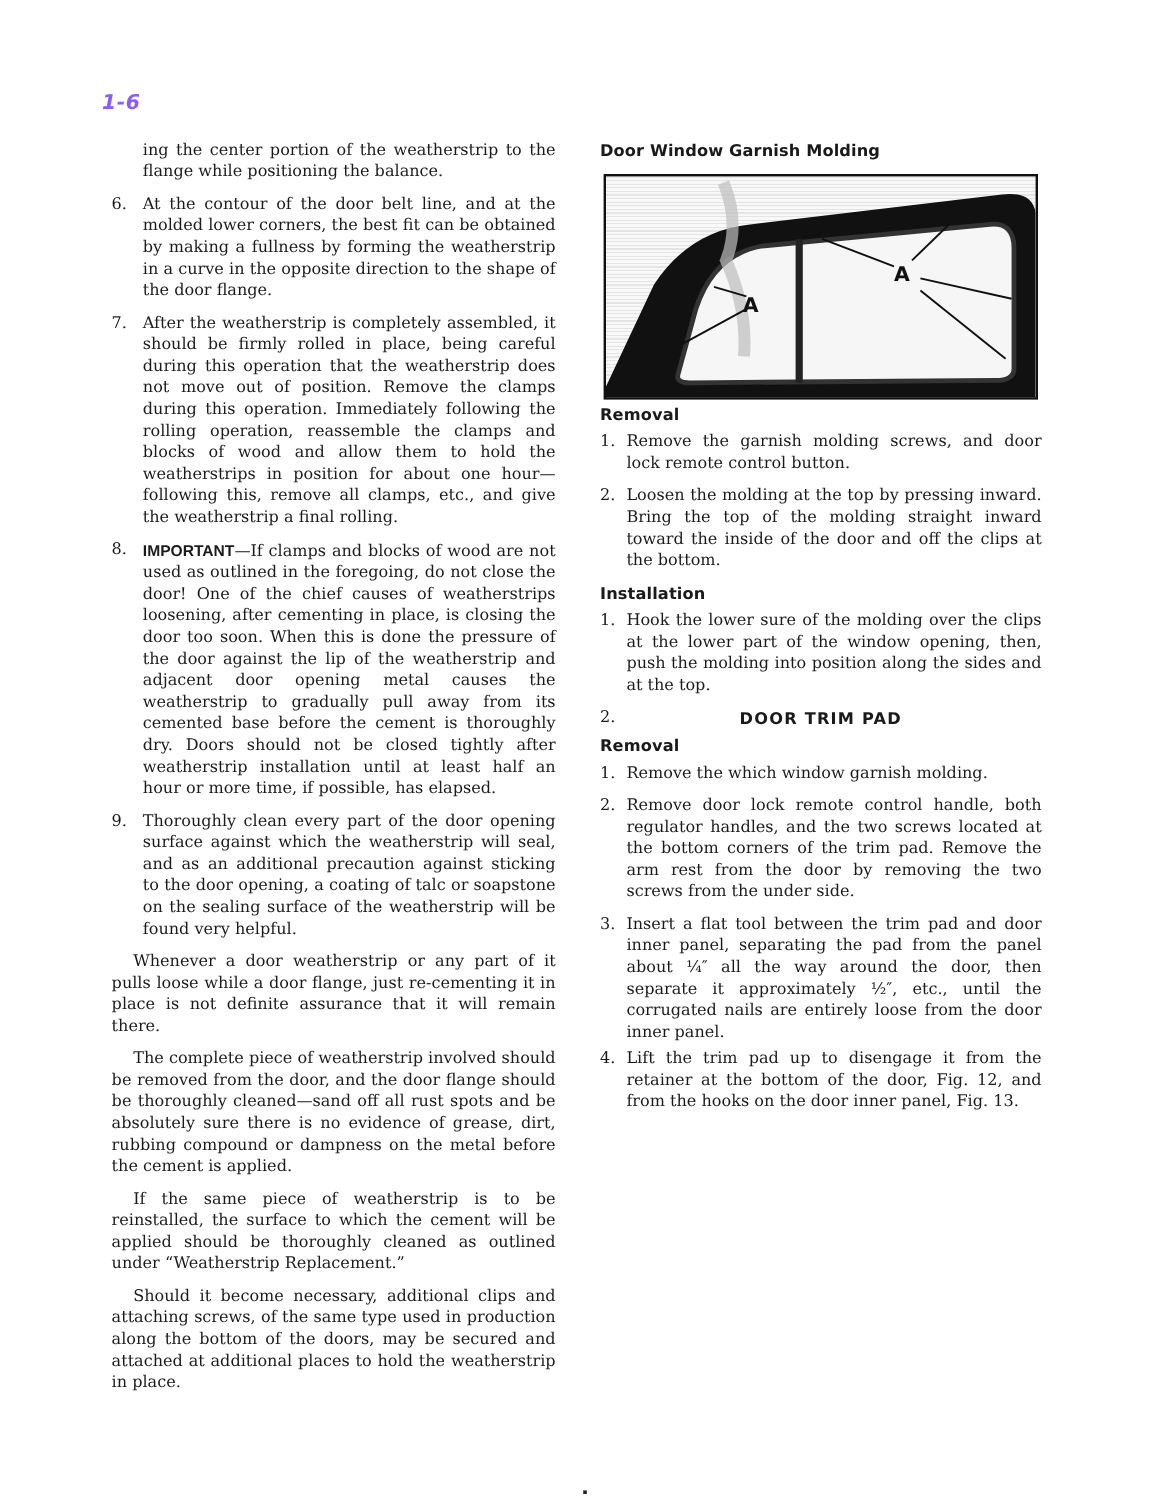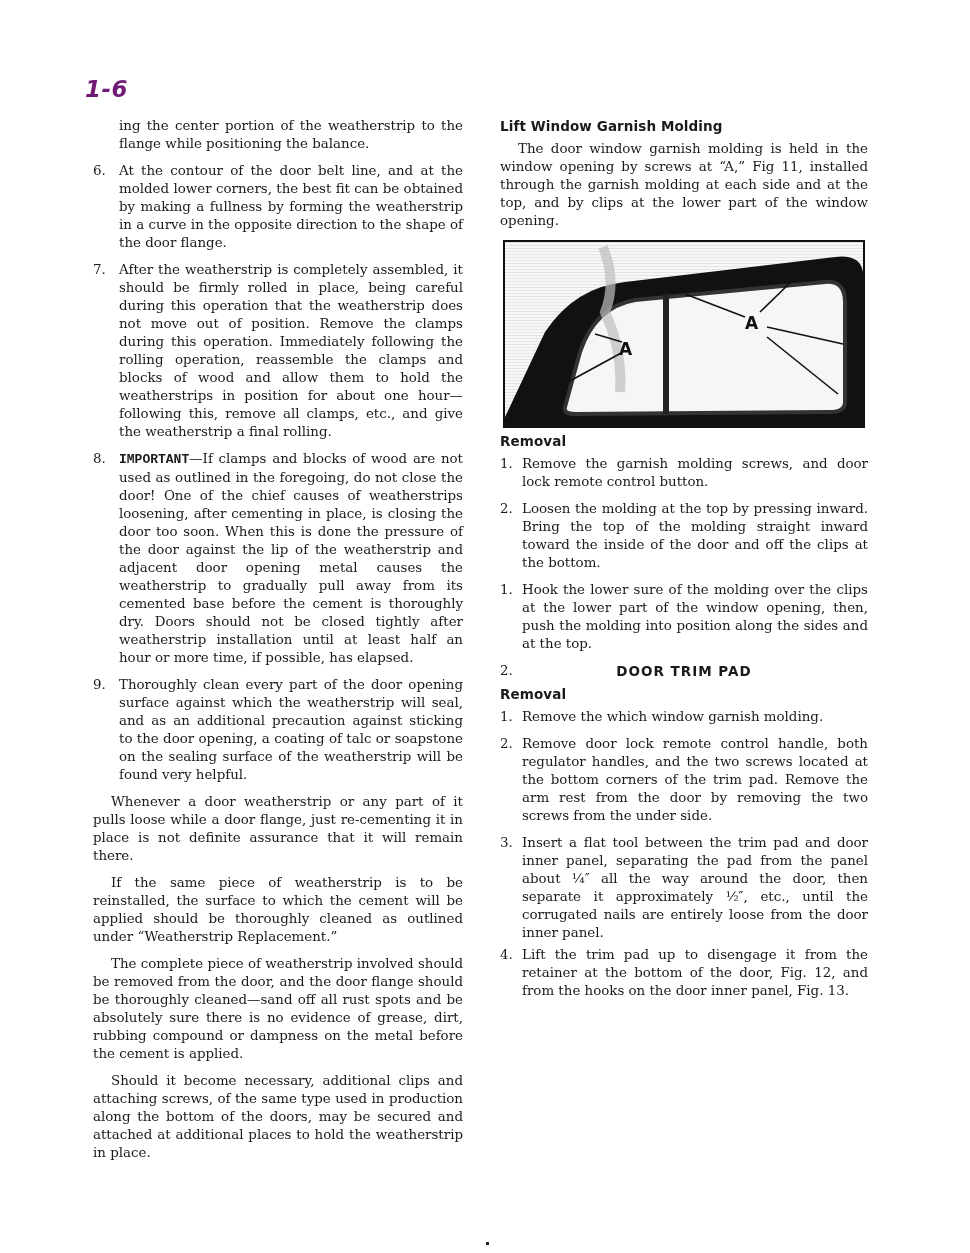--- a/index.html
+++ b/index.html
@@ -1,30 +1,30 @@
 <!DOCTYPE html>
 <html><head>
 <meta charset="utf-8">
 <style>
   html, body { margin: 0; padding: 0; background: #ffffff; }
   body { width: 970px; height: 1253px; position: relative; overflow: hidden; color: #1a1a1a; }
   .page { position: absolute; left: 0; top: 0; width: 970px; height: 1253px; }
   .page-number {
     position: absolute; left: 85px; top: 76px;
     font-family: "DejaVu Sans", sans-serif; font-weight: bold; font-style: italic;
-    font-size: 23px; letter-spacing: 0.5px; color: #701a75;
+    font-size: 17px; letter-spacing: 0.5px; color: #8b5cf6;
   }
   .col { position: absolute; font-family: "DejaVu Serif", serif; font-size: 13.4px; line-height: 18px; text-align: justify; }
   .col-left { left: 93px; top: 117px; width: 370px; }
   .col-right { left: 500px; top: 117px; width: 368px; }
   .item { position: relative; padding-left: 26px; margin: 0 0 9px 0; }
   .item .num { position: absolute; left: 0; top: 0; width: 22px; }
   .cont { padding-left: 26px; margin: 0 0 9px 0; }
   .para { text-indent: 18px; margin: 0 0 9px 0; }
-  .bold { font-family: Liberation Mono, monospace; font-weight: bold; font-size: 13px; }
+  .bold { font-family: Liberation Sans, sans-serif; font-weight: bold; font-size: 13px; }
   .heading {
     font-family: "DejaVu Sans", sans-serif; font-weight: bold; font-size: 13.5px;
     margin: 0 0 5px 0; text-align: left; letter-spacing: 0.1px;
   }
   .heading.center { text-align: center; letter-spacing: 1px; margin-top: 2px; }
   .figure { margin: 10px 0 4px 0; }
   .figure-box {
     width: 362px; height: 188px; border: 2px solid #111; box-sizing: border-box;
     background: repeating-linear-gradient(0deg, #e4e4e4 0 1px, #f8f8f8 1px 3px);
     position: relative; overflow: hidden; margin-left: 3px;
@@ -60,28 +60,27 @@
     <div class="item">
       <span class="num">8.</span>
       <span class="bold">IMPORTANT</span><span>—If clamps and blocks of wood are not used as outlined in the foregoing, do not close the door! One of the chief causes of weatherstrips loosening, after cementing in place, is closing the door too soon. When this is done the pressure of the door against the lip of the weatherstrip and adjacent door opening metal causes the weatherstrip to gradually pull away from its cemented base before the cement is thoroughly dry. Doors should not be closed tightly after weatherstrip installation until at least half an hour or more time, if possible, has elapsed.</span>
     </div>
     <div class="item">
       <span class="num">9.</span>
       <span>Thoroughly clean every part of the door opening surface against which the weatherstrip will seal, and as an additional precaution against sticking to the door opening, a coating of talc or soapstone on the sealing surface of the weatherstrip will be found very helpful.</span>
     </div>
 
     <p class="para">Whenever a door weatherstrip or any part of it pulls loose while a door flange, just re-cementing it in place is not definite assurance that it will remain there.</p>
+    <p class="para">The complete piece of weatherstrip involved should be removed from the door, and the door flange should be thoroughly cleaned—sand off all rust spots and be absolutely sure there is no evidence of grease, dirt, rubbing compound or dampness on the metal before the cement is applied.</p>
     <p class="para">If the same piece of weatherstrip is to be reinstalled, the surface to which the cement will be applied should be thoroughly cleaned as outlined under “Weatherstrip Replacement.”</p>
-    <p class="para">The complete piece of weatherstrip involved should be removed from the door, and the door flange should be thoroughly cleaned—sand off all rust spots and be absolutely sure there is no evidence of grease, dirt, rubbing compound or dampness on the metal before the cement is applied.</p>
     <p class="para">Should it become necessary, additional clips and attaching screws, of the same type used in production along the bottom of the doors, may be secured and attached at additional places to hold the weatherstrip in place.</p>
   </div>
 
   <div class="col col-right">
-    <div class="heading">Lift Window Garnish Molding</div>
-    <p class="para">The door window garnish molding is held in the window opening by screws at “A,” Fig 11, installed through the garnish molding at each side and at the top, and by clips at the lower part of the window opening.</p>
+    <div class="heading">Door Window Garnish Molding</div>
 
     <div class="figure">
       <div class="figure-box">
         <svg width="362" height="188" viewBox="0 0 362 188">
 
           <path d="M0 188 L0 175 L40 90 Q70 45 120 40 L330 15 Q355 12 358 30 L358 188 Z" fill="#111"></path>
 
           <path d="M60 165 L75 110 Q90 65 130 58 L320 40 Q340 38 340 60 L340 160 Q340 170 325 170 L70 172 Q58 172 60 165 Z" fill="#f6f6f6"></path>
 
           <path d="M60 165 L75 110 Q90 65 130 58 L320 40 Q340 38 340 60 L340 160 Q340 170 325 170 L70 172 Q58 172 60 165 Z" fill="none" stroke="#333" stroke-width="4"></path>
@@ -106,20 +105,21 @@
     <div class="heading">Removal</div>
     <div class="item tight">
       <span class="num">1.</span>
       <span>Remove the garnish molding screws, and door lock remote control button.</span>
     </div>
     <div class="item tight">
       <span class="num">2.</span>
       <span>Loosen the molding at the top by pressing inward. Bring the top of the molding straight inward toward the inside of the door and off the clips at the bottom.</span>
     </div>
 
+    <div class="heading">Installation</div>
     <div class="item tight">
       <span class="num">1.</span>
       <span>Hook the lower sure of the molding over the clips at the lower part of the window opening, then, push the molding into position along the sides and at the top.</span>
     </div>
     <div class="item tight">
       <span class="num">2.</span>
     </div>
 
     <div class="heading center">DOOR TRIM PAD</div>
     <div class="heading">Removal</div>

